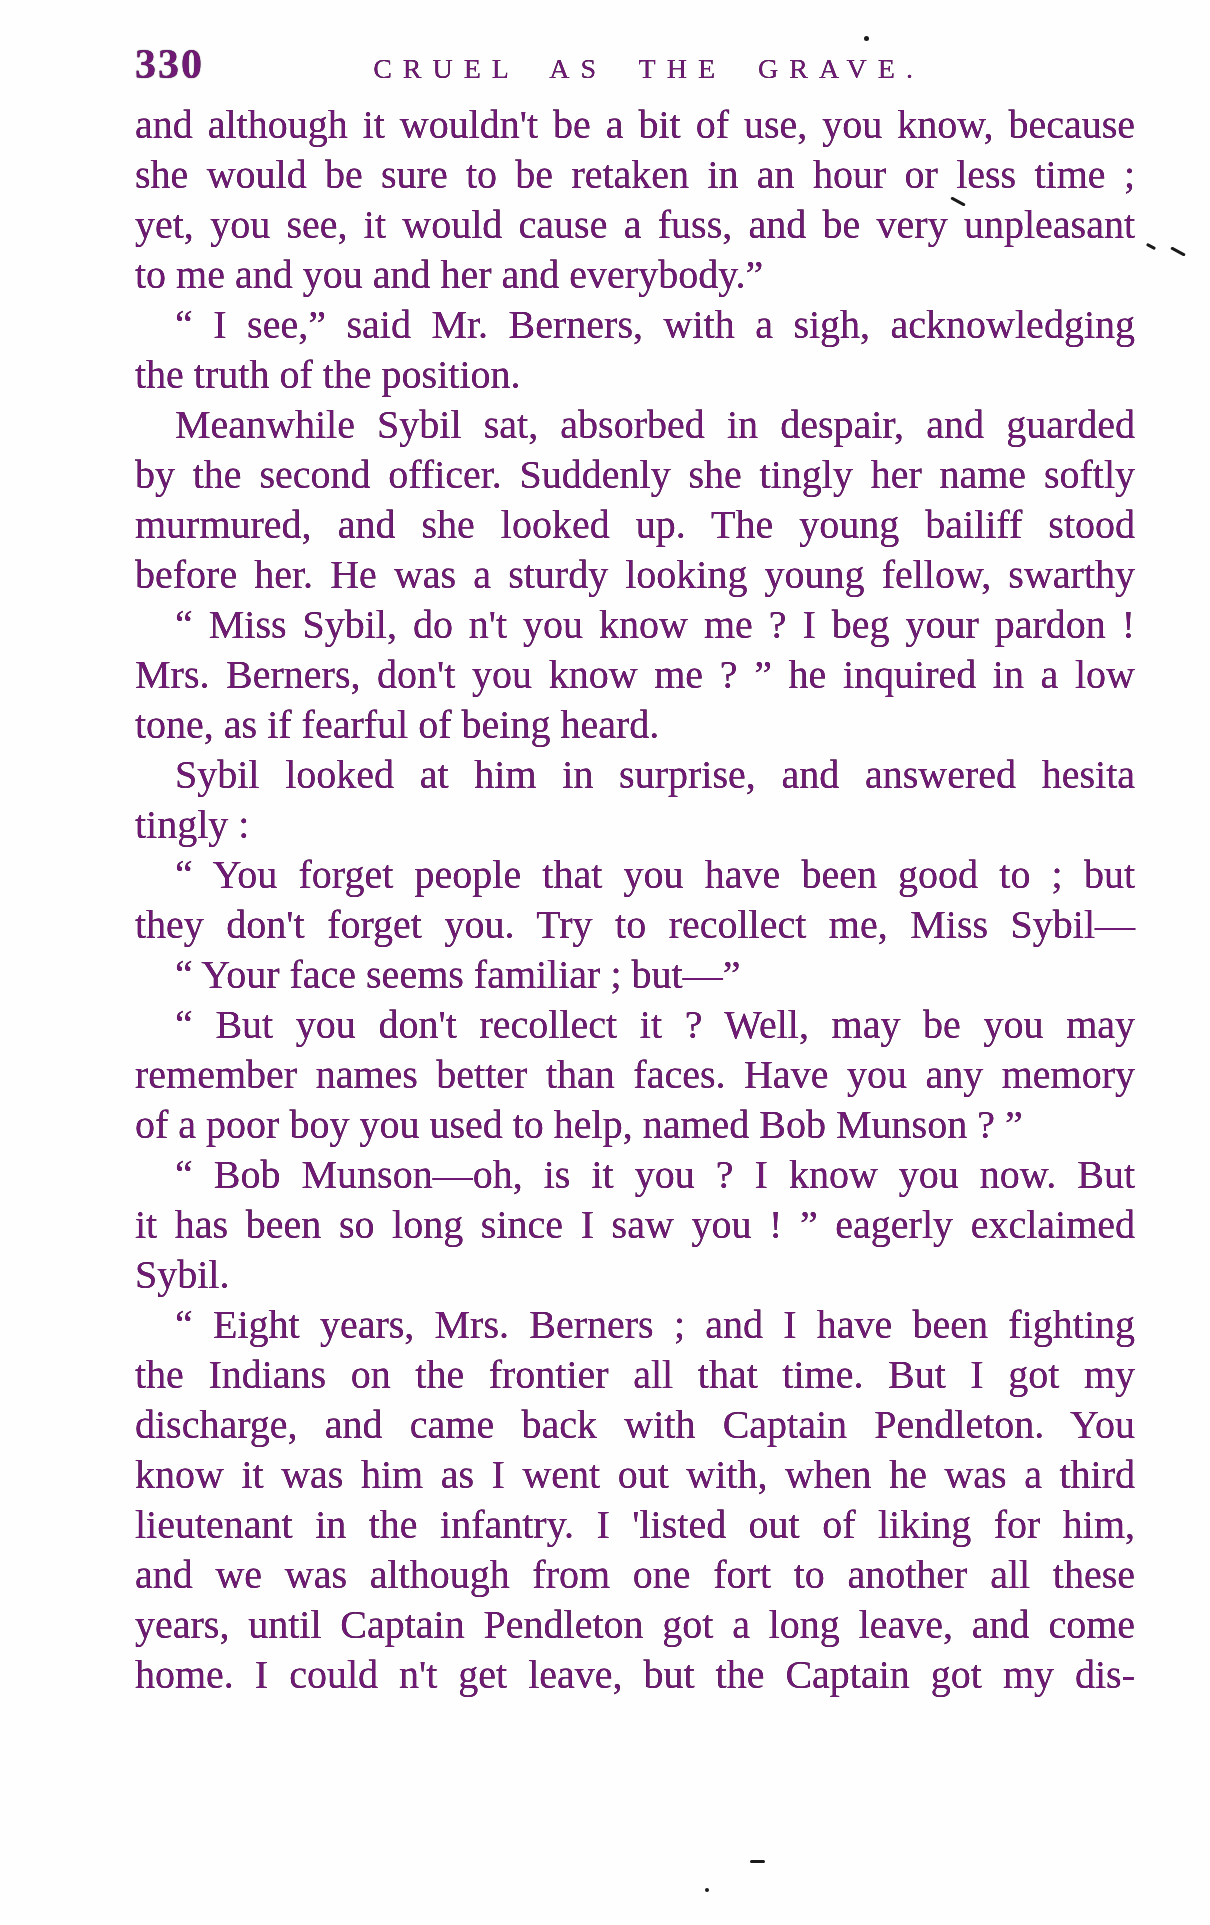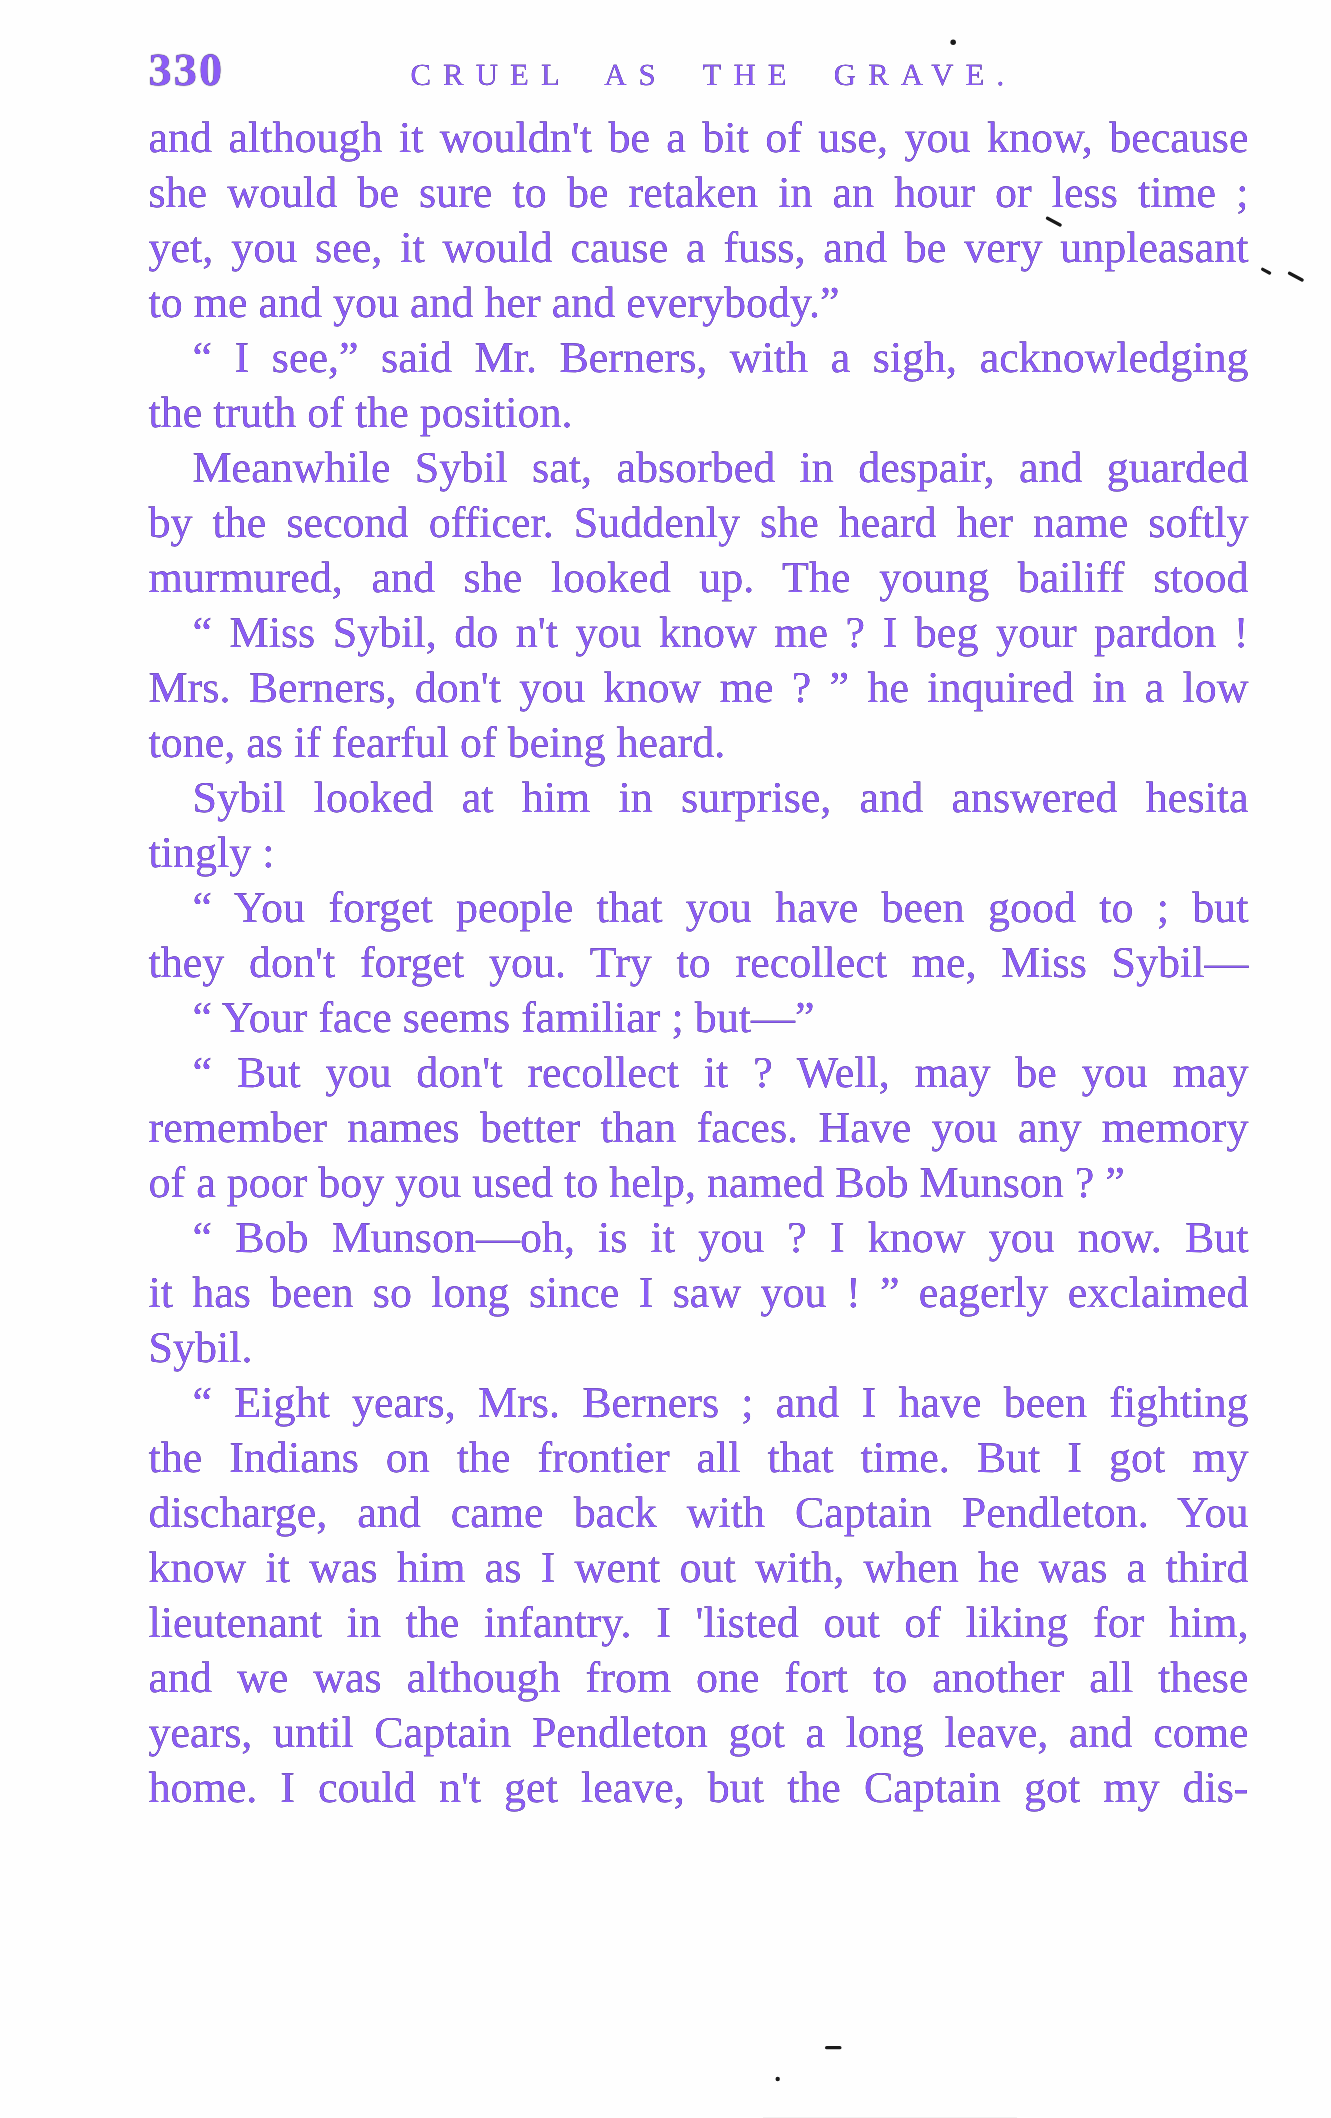--- a/index.html
+++ b/index.html
@@ -8,21 +8,21 @@
     background: #e8e8e8;
   }
   .sheet {
     position: relative;
     width: 1210px;
     height: 1925px;
     margin: 0 auto;
     background: #fefefe;
     overflow: hidden;
     font-family: "Liberation Serif", serif;
-    color: #8b5cf6;
+    color: #701a75;
   }
   
   .running-head {
     position: absolute;
     top: 40px;
     left: 135px;
     right: 70px;
     height: 48px;
   }
   .page-number {
@@ -86,22 +86,23 @@
   </div>
 
   <div class="body-text">
       <div class="line just">and although it wouldn't be a bit of use, you know, because</div>
       <div class="line just">she would be sure to be retaken in an hour or less time ;</div>
       <div class="line just">yet, you see, it would cause a fuss, and be very unpleasant</div>
       <div class="line">to me and you and her and everybody.”</div>
       <div class="line just indent">“ I see,” said Mr. Berners, with a sigh, acknowledging</div>
       <div class="line">the truth of the position.</div>
       <div class="line just indent">Meanwhile Sybil sat, absorbed in despair, and guarded</div>
-      <div class="line just">by the second officer. Suddenly she heard her name softly</div>
+      <div class="line just">by the second officer. Suddenly she tingly her name softly</div>
       <div class="line just">murmured, and she looked up. The young bailiff stood</div>
+      <div class="line just">before her. He was a sturdy looking young fellow, swarthy</div>
       <div class="line just indent">“ Miss Sybil, do n't you know me ? I beg your pardon !</div>
       <div class="line just">Mrs. Berners, don't you know me ? ” he inquired in a low</div>
       <div class="line">tone, as if fearful of being heard.</div>
       <div class="line just indent">Sybil looked at him in surprise, and answered hesita</div>
       <div class="line">tingly :</div>
       <div class="line just indent">“ You forget people that you have been good to ; but</div>
       <div class="line just">they don't forget you. Try to recollect me, Miss Sybil—</div>
       <div class="line indent">“ Your face seems familiar ; but—”</div>
       <div class="line just indent">“ But you don't recollect it ? Well, may be you may</div>
       <div class="line just">remember names better than faces. Have you any memory</div>

